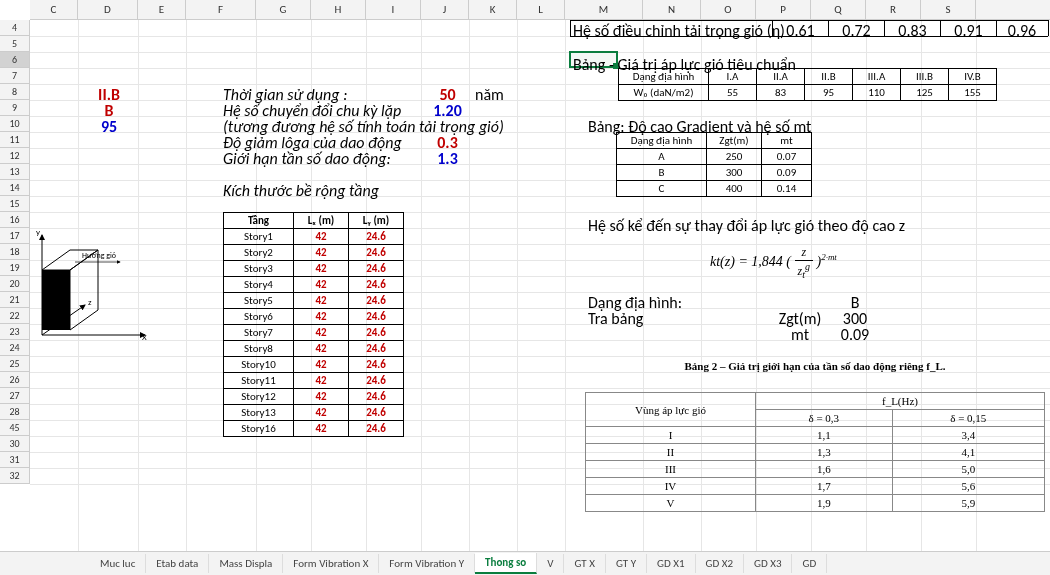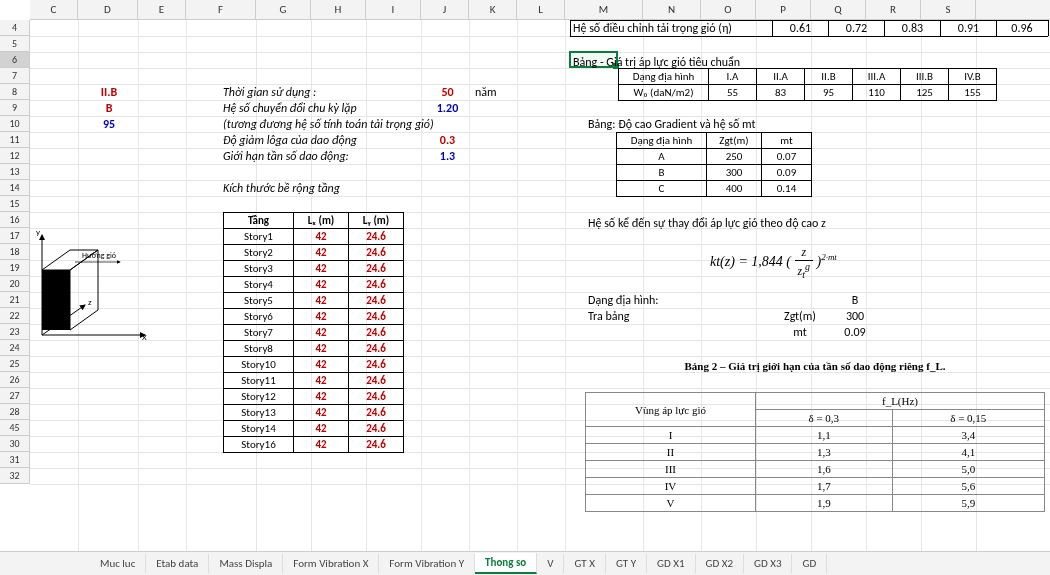--- a/index.html
+++ b/index.html
@@ -6,21 +6,21 @@
 body { font-family: Calibri, Arial, sans-serif; font-size: 11px; background: #fff; overflow: hidden; width: 1050px; height: 575px; position: relative; }
 .col-headers { display: flex; height: 20px; background: #f3f3f3; border-bottom: 1px solid #ccc; position: absolute; top: 0; left: 30px; right: 0; }
 .col-head { text-align: center; line-height: 20px; border-right: 1px solid #ccc; font-size: 11px; color: #333; }
 .row-headers { position: absolute; left: 0; top: 20px; width: 30px; background: #f3f3f3; border-right: 1px solid #ccc; }
 .row-head { height: 16px; text-align: center; line-height: 16px; font-size: 10px; color: #333; border-bottom: 1px solid #ccc; }
 .row-head.sel { background: #d2d2d2; }
 .grid { position: absolute; left: 30px; top: 20px; right: 0; bottom: 24px; overflow: hidden; }
 .gridlines { position: absolute; inset: 0; pointer-events: none; }
 .gridlines .vline { position: absolute; top: 0; bottom: 0; width: 1px; background: #e6e6e6; }
 .gridlines .hline { position: absolute; left: 0; right: 0; height: 1px; background: #e6e6e6; }
-.cell { position: absolute; font-size: 12px; padding: 1px 3px; white-space: nowrap; }
+.cell { position: absolute; font-size: 16px; padding: 1px 3px; white-space: nowrap; }
 .red { color: #c00000; font-weight: bold; }
 .blue { color: #0000cc; font-weight: bold; }
 .ital { font-style: italic; }
 .center { text-align: center; }
 .bordered-tbl { position: absolute; border-collapse: collapse; }
 .bordered-tbl td, .bordered-tbl th { border: 1px solid #000; padding: 1px 4px; font-size: 11px; text-align: center; height: 15px; }
 .bordered-tbl th { font-weight: bold; }
 .sel-cell { position: absolute; border: 2px solid #0a7d3e; background: rgba(10,125,62,0.05); pointer-events: none; }
 .sel-handle { position: absolute; width: 6px; height: 6px; background: #0a7d3e; right: -3px; bottom: -3px; }
 .diagram { position: absolute; left: 0px; top: 200px; width: 120px; height: 130px; }
@@ -261,25 +261,20 @@
           <td>Story12</td>
           <td style="color:#c00000;font-weight:bold;">42</td>
           <td style="color:#c00000;font-weight:bold;">24.6</td>
         </tr>
         <tr>
           <td>Story13</td>
           <td style="color:#c00000;font-weight:bold;">42</td>
           <td style="color:#c00000;font-weight:bold;">24.6</td>
         </tr>
         <tr>
-          <td>Story14</td>
-          <td style="color:#c00000;font-weight:bold;">42</td>
-          <td style="color:#c00000;font-weight:bold;">24.6</td>
-        </tr>
-        <tr>
           <td>Story16</td>
           <td style="color:#c00000;font-weight:bold;">42</td>
           <td style="color:#c00000;font-weight:bold;">24.6</td>
         </tr>
       </tbody>
   </table>
 
   <div class="cell" style="left:555px; top:96px;">Bảng: Độ cao Gradient và hệ số mt</div>
   <table class="bordered-tbl" style="left:586px; top:112px;">
     <tbody>

